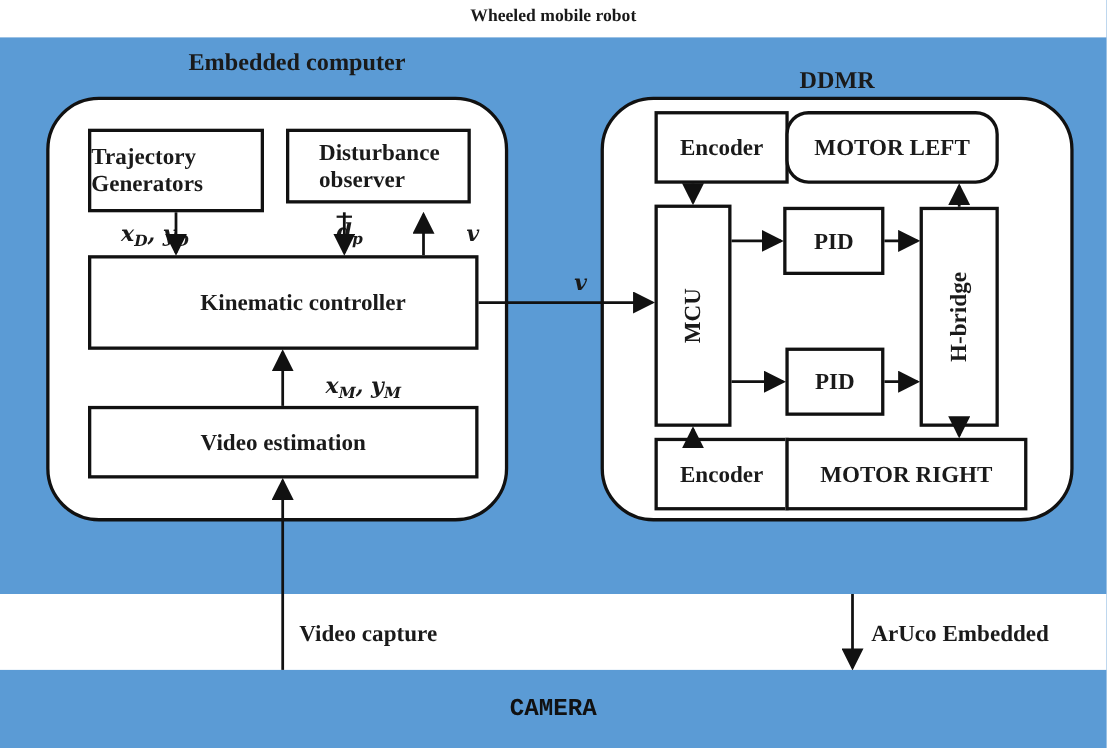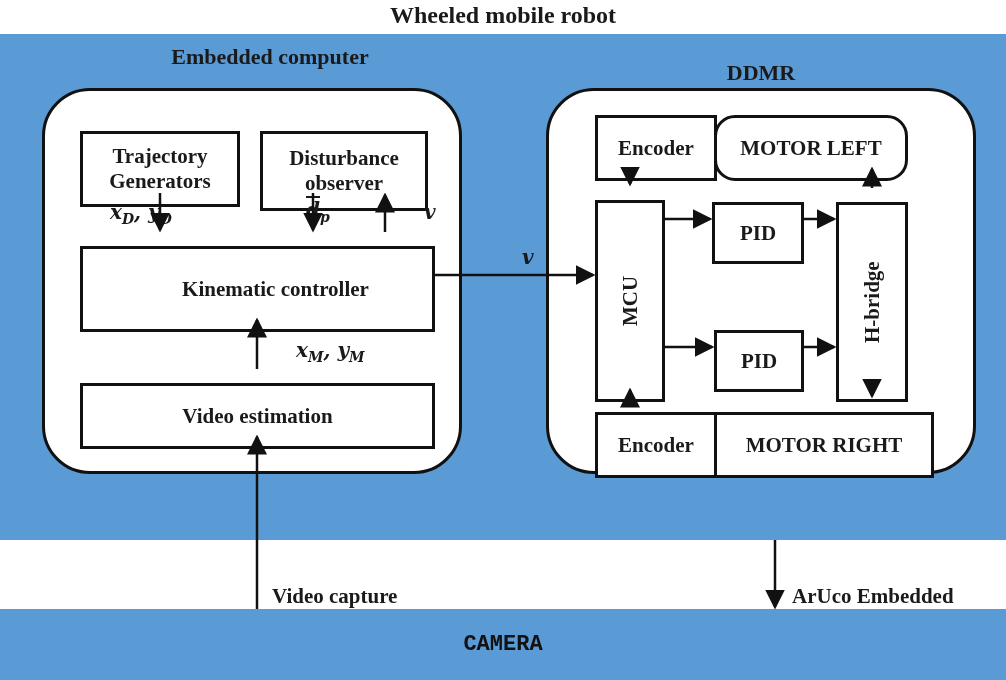--- a/index.html
+++ b/index.html
@@ -1,42 +1,42 @@
 <!DOCTYPE html>
 <html><head>
 <meta charset="utf-8">
 <style>
   html, body { margin:0; padding:0; }
   body { width:1006px; height:680px; background:#ffffff; position:relative; overflow:hidden;
          font-family:"Liberation Serif", serif; font-weight:bold; color:#1a1a1a; }
   .abs { position:absolute; }
-  .title { left:0; width:1006px; top:0; height:30px; text-align:center; font-size:24px; line-height:30px; }
+  .title { left:0; width:1006px; top:0; height:30px; text-align:center; font-size:16px; line-height:30px; }
   .robot-bg { left:0; top:34px; width:1006px; height:506px; background:#5b9bd5; }
   .camera { left:0; top:609px; width:1006px; height:71px; background:#5b9bd5; display:flex; align-items:center; justify-content:center;
             font-family:Liberation Mono, monospace; font-size:22px; color:#111; }
   .section-title { font-size:22px; text-align:center; }
   .rounded { background:#fff; border:3px solid #111; border-radius:48px; box-sizing:border-box; }
-  .box { background:#fff; border:3px solid #111; box-sizing:border-box; display:flex; align-items:center; justify-content:center; text-align:center; font-size:21px; line-height:25px;margin-top:14px; }
-  .lbl { font-size:21px;margin-top:20px; }
+  .box { background:#fff; border:3px solid #111; box-sizing:border-box; display:flex; align-items:center; justify-content:center; text-align:left; font-size:21px; line-height:25px; }
+  .lbl { font-size:21px; }
   .math { font-family:"DejaVu Serif", serif; font-style:italic; font-weight:bold; font-size:20px;margin-left:28px; }
   .math sub { font-size:14px; }
   svg.wires { position:absolute; left:0; top:0; width:1006px; height:680px; pointer-events:none; }
   .vertical { writing-mode:vertical-rl; transform:rotate(180deg); }
 </style>
 </head>
 <body>
 
 <div class="abs title">Wheeled mobile robot</div>
 <div class="abs robot-bg"></div>
 
 <div class="abs section-title" style="left:60px;top:44px;width:420px;">Embedded computer</div>
 <div class="abs rounded" style="left:42px;top:88px;width:420px;height:386px;"></div>
 
 <div class="abs box" style="left:80px;top:117px;width:160px;height:76px;">Trajectory Generators</div>
-<div class="abs box" style="left:260px;top:117px;width:168px;height:80px;">Disturbance observer</div>
+<div class="abs box" style="left:260px;top:117px;width:168px;height:68px;padding-left:27px;">Disturbance observer</div>
 <div class="abs box" style="left:80px;top:232px;width:355px;height:86px;padding-left:36px;">Kinematic controller</div>
 <div class="abs box" style="left:80px;top:369px;width:355px;height:66px;">Video estimation</div>
 
 <div class="abs math" style="left:82px;top:200px;"><i>x</i><sub>D</sub>, <i>y</i><sub>D</sub></div>
 <div class="abs math" style="left:278px;top:198px;"><span style="text-decoration:overline">d</span><sub>p</sub></div>
 <div class="abs math" style="left:396px;top:200px;">v</div>
 <div class="abs math" style="left:268px;top:338px;"><i>x</i><sub>M</sub>, <i>y</i><sub>M</sub></div>
 <div class="abs math" style="left:494px;top:245px;">v</div>
 
 <div class="abs section-title" style="left:546px;top:60px;width:430px;">DDMR</div>

